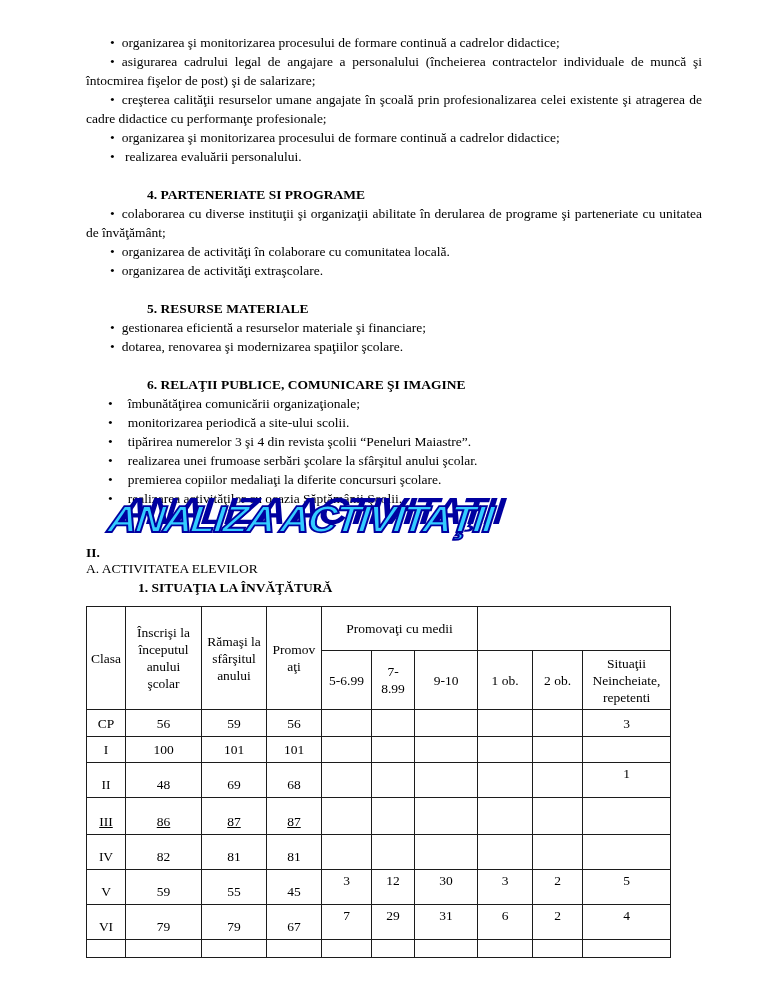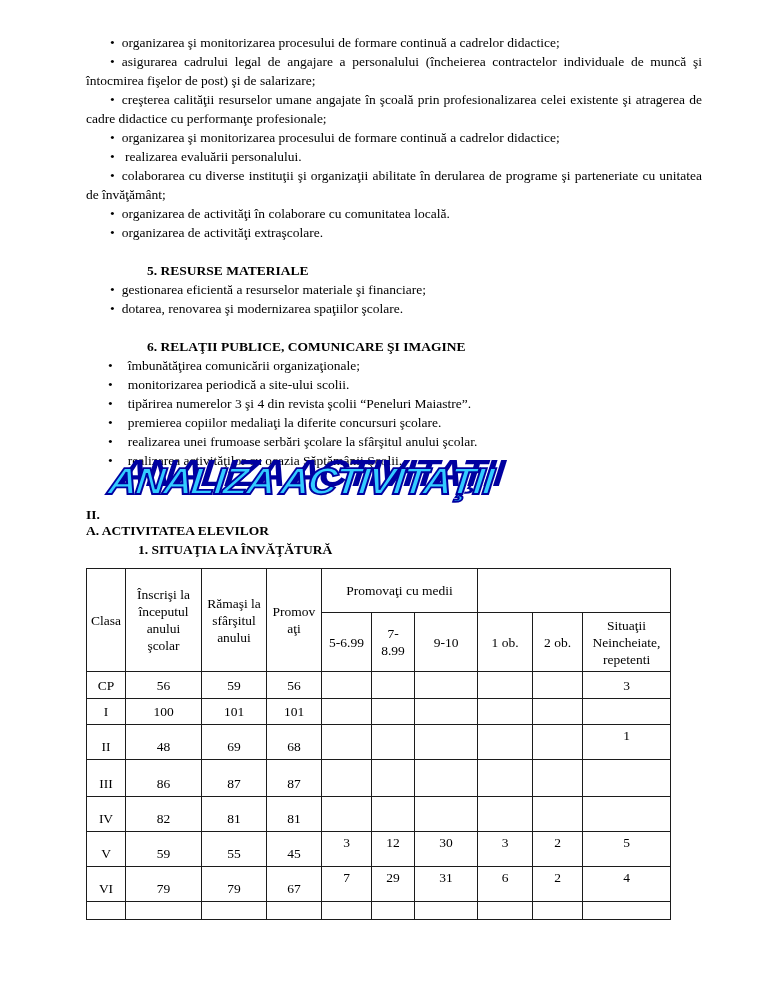--- a/index.html
+++ b/index.html
@@ -26,69 +26,70 @@
     font-weight:bold;font-style:italic;
     font-size:41px;line-height:44px;letter-spacing:-2px;
     color:#33CCFF;
     -webkit-text-stroke:2px #0000A0;
     text-shadow:10px -8px 0 #0000A0;
     transform:skewX(-6deg) scaleY(0.92);
     transform-origin:left bottom;
     white-space:nowrap;
   }
   .h-ii{position:absolute;left:0;bottom:-3px;font-weight:bold;font-family:Liberation Serif, serif;}
-  .h-a{font-weight:bold;}
+  .h-a{font-weight:normal;}
   .h-1{font-weight:bold;margin-left:52px;}
 
   
   table.sit{border-collapse:collapse;margin-top:9px;table-layout:fixed;width:584px;}
   table.sit td{
     border:1px solid #1c1c1c;
     text-align:center;vertical-align:middle;
     padding:1px 4px;overflow-wrap:break-word;word-break:break-word;
     line-height:17px;
   }
   thead td{line-height:16px;}
   tr.hr1{height:44px;}
   tr.hr2{height:59px;}
   td.ghost{border:0;}
   td.tight{padding:1px 10px;}
   tr.r0{height:27px;} tr.r1{height:26px;} tr.r2{height:35px;margin-top:24px;}
-  tr.r3{height:37px;} tr.r4{height:35px;} tr.r5{height:35px;}
+  tr.r3{height:37px;text-decoration:underline;} tr.r4{height:35px;} tr.r5{height:35px;}
   tr.r6{height:35px;} tr.r7{height:18px;}
   tr.r2 td:nth-child(-n+4),tr.r3 td:nth-child(-n+4),tr.r4 td:nth-child(-n+4),
   tr.r5 td:nth-child(-n+4),tr.r6 td:nth-child(-n+4){vertical-align:bottom;padding-bottom:4px;}
   tr.r2 td:nth-child(n+5),tr.r3 td:nth-child(n+5),tr.r4 td:nth-child(n+5),
   tr.r5 td:nth-child(n+5),tr.r6 td:nth-child(n+5){vertical-align:top;padding-top:2px;}
 </style>
 </head>
 <body>
 
 <div class="page">
 
   <p class="bullet"><span class="bm">•</span><span>organizarea şi monitorizarea procesului de formare continuă a cadrelor didactice;</span></p>
   <p class="bullet"><span class="bm">•</span><span>asigurarea cadrului legal de angajare a personalului (încheierea contractelor individuale de muncă şi întocmirea fişelor de post) şi de salarizare;</span></p>
   <p class="bullet"><span class="bm">•</span><span>creşterea calităţii resurselor umane angajate în şcoală prin profesionalizarea celei existente şi atragerea de cadre didactice cu performanţe profesionale;</span></p>
   <p class="bullet"><span class="bm">•</span><span>organizarea şi monitorizarea procesului de formare continuă a cadrelor didactice;</span></p>
   <p class="bullet"><span class="bm">•</span>&nbsp;<span>realizarea evaluării personalului.</span></p>
 
+  <p class="h">4. PARTENERIATE SI PROGRAME</p>
   <p class="bullet"><span class="bm">•</span><span>colaborarea cu diverse instituţii şi organizaţii abilitate în derularea de programe şi parteneriate cu unitatea de învăţământ;</span></p>
   <p class="bullet"><span class="bm">•</span><span>organizarea de activităţi în colaborare cu comunitatea locală.</span></p>
   <p class="bullet"><span class="bm">•</span><span>organizarea de activităţi extraşcolare.</span></p>
 
   <p class="h">5. RESURSE MATERIALE</p>
   <p class="bullet"><span class="bm">•</span><span>gestionarea eficientă a resurselor materiale şi financiare;</span></p>
   <p class="bullet"><span class="bm">•</span><span>dotarea, renovarea şi modernizarea spaţiilor şcolare.</span></p>
 
   <p class="h">6. RELAŢII PUBLICE, COMUNICARE ŞI IMAGINE</p>
   <p class="bullet s6"><span class="bm">•</span><span>îmbunătăţirea comunicării organizaţionale;</span></p>
   <p class="bullet s6"><span class="bm">•</span><span>monitorizarea periodică a site-ului scolii.</span></p>
   <p class="bullet s6"><span class="bm">•</span><span>tipărirea numerelor 3 şi 4 din revista şcolii “Peneluri Maiastre”.</span></p>
+  <p class="bullet s6"><span class="bm">•</span><span>realizarea unei frumoase serbări şcolare la sfârşitul anului şcolar.</span></p>
   <p class="bullet s6"><span class="bm">•</span><span>premierea copiilor medaliaţi la diferite concursuri şcolare.</span></p>
-  <p class="bullet s6"><span class="bm">•</span><span>realizarea unei frumoase serbări şcolare la sfârşitul anului şcolar.</span></p>
   <p class="bullet s6"><span class="bm">•</span><span>realizarea activităţilor cu ocazia Săptămânii Şcolii.</span></p>
 
   <div class="wordart-block">
     <div class="wordart">ANALIZA ACTIVITAŢII</div>
     <p class="h-ii">II.</p>
   </div>
   <p class="h-a">A. ACTIVITATEA ELEVILOR</p>
   <p class="h-1">1. SITUAŢIA LA ÎNVĂŢĂTURĂ</p>
 
   <table class="sit">

